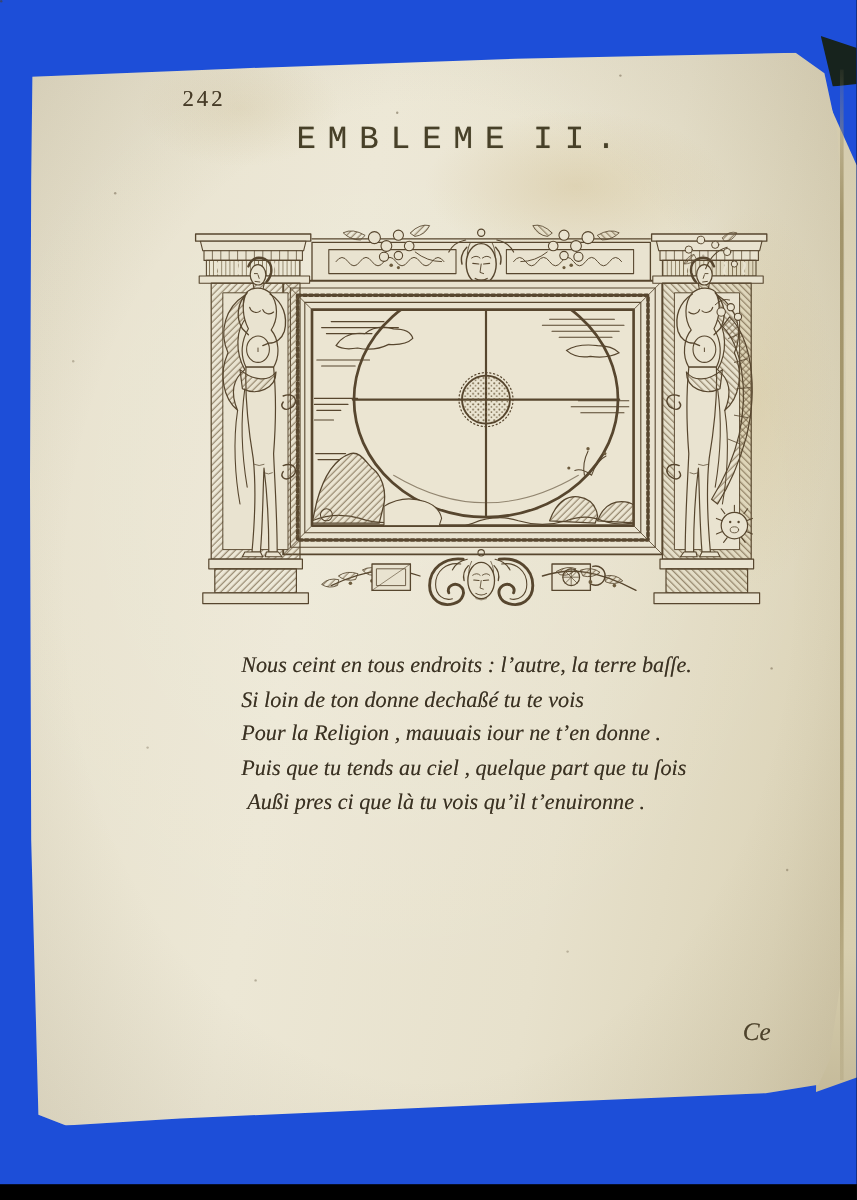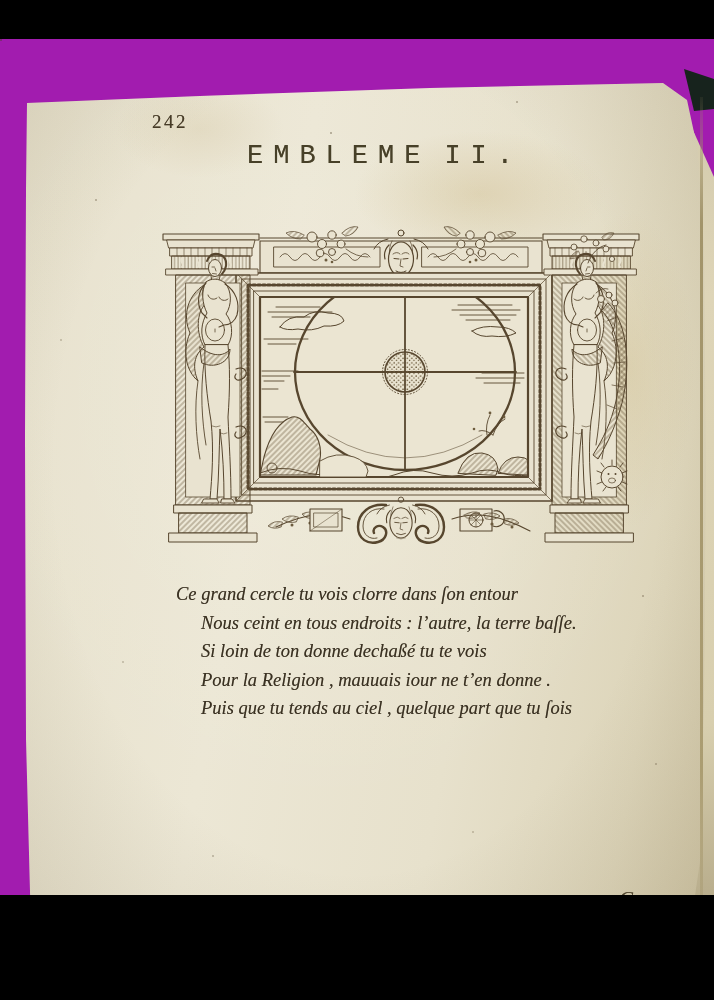--- a/index.html
+++ b/index.html
@@ -1,17 +1,17 @@
 <!DOCTYPE html>
 <html><head>
 <meta charset="utf-8">
 <style>
   html,body{margin:0;padding:0;background:#000;}
-  .stage{position:relative;width:714px;height:856px;background:#a21caf;overflow:hidden;
-         font-family:"Liberation Serif","DejaVu Serif",serif;margin-top:39px;}
+  .stage{position:relative;width:714px;height:987px;background:#1d4ed8;overflow:hidden;
+         font-family:"Liberation Serif","DejaVu Serif",serif;}
 
   
   .page-under-strip{position:absolute;inset:0;z-index:1;
     background:linear-gradient(180deg,#cfc6a8,#ded5b8 30%,#d8cfaf 80%,#b9ae8d);
     clip-path:polygon(688px 80px,714px 138px,714px 898px,680px 910px);}
   .corner-dark{position:absolute;inset:0;z-index:2;background:#17231d;
     clip-path:polygon(684px 30px,714px 40px,714px 70px,694px 72px);}
 
   
   .page{position:absolute;inset:0;z-index:3;
@@ -270,25 +270,25 @@
             <circle cx="332" cy="303" r="1.6" fill="#6d5c3e" stroke="none"></circle>
             <circle cx="352" cy="306" r="1.5" fill="#6d5c3e" stroke="none"></circle>
           </g>
 
           <use href="#maskTop" transform="translate(26.5,268) scale(0.89)"></use>
         </g>
       </svg>
     </div>
 
     <div class="poem">
-      <div class="line">Ce grand cercle tu vois clorre dans ſon entour</div>
       <div class="line ind">Nous ceint en tous endroits : l’autre, la terre baſſe.</div>
       <div class="line ind">Si loin de ton donne dechaßé tu te vois</div>
       <div class="line ind">Pour la Religion , mauuais iour ne t’en donne .</div>
       <div class="line ind">Puis que tu tends au ciel , quelque part que tu ſois</div>
+      <div class="line ind2">Außi pres ci que là tu vois qu’il t’enuironne .</div>
     </div>
 
     <div class="catchword">Ce</div>
   </div>
 
   <div class="fold-line"></div>
   <div class="specks"></div>
 </div>
 
 </body></html>

